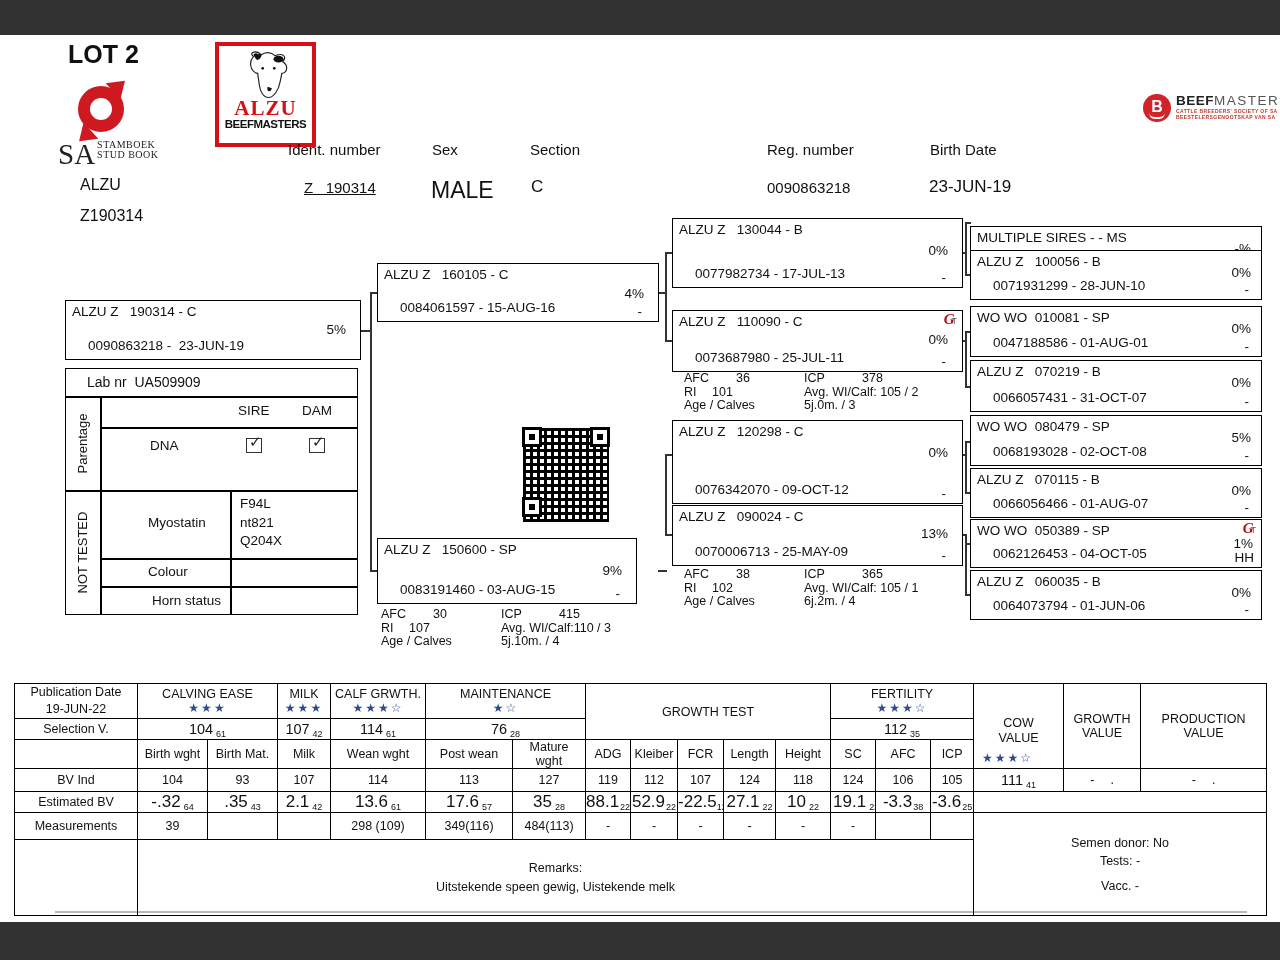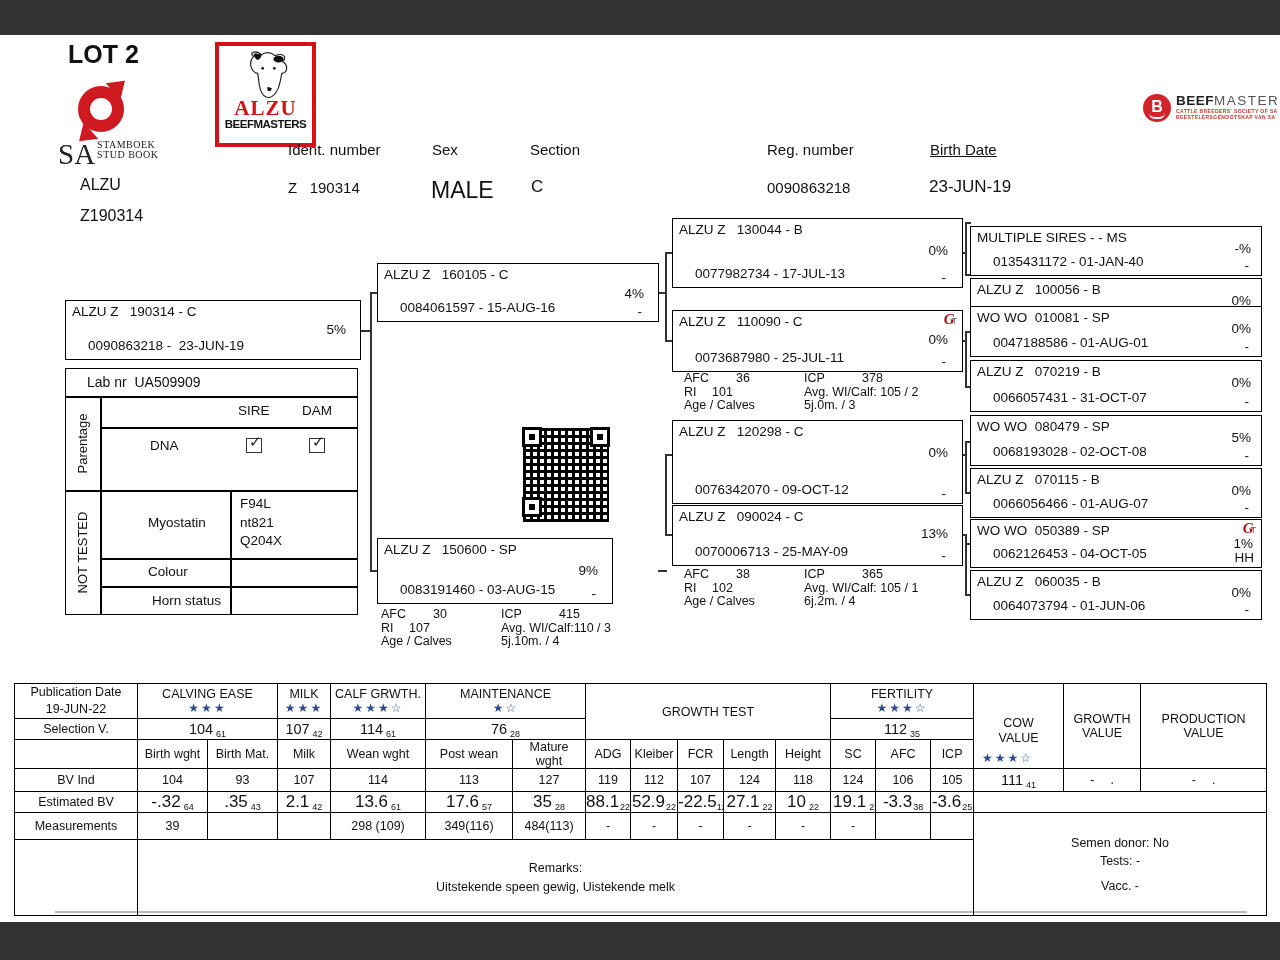--- a/index.html
+++ b/index.html
@@ -131,23 +131,23 @@
       <div class="bm-row1"><span class="bm-beef">BEEF</span><span class="bm-master">MASTER</span></div>
       <div class="bm-sub">CATTLE BREEDERS' SOCIETY OF SA</div>
       <div class="bm-sub">BEESTELERSGENOOTSKAP VAN SA</div>
     </div>
   </div>
 
   <div class="flabel" style="left:288px;top:141px;">Ident. number</div>
   <div class="flabel" style="left:432px;top:141px;">Sex</div>
   <div class="flabel" style="left:530px;top:141px;">Section</div>
   <div class="flabel" style="left:767px;top:141px;">Reg. number</div>
-  <div class="flabel" style="left:930px;top:141px;text-decoration:underline;">Birth Date</div>
-
-  <div class="fvalue" style="left:288px;top:179px;">Z   190314</div>
+  <div class="flabel" style="left:930px;top:141px;">Birth Date</div>
+
+  <div class="fvalue" style="left:304px;top:179px;text-decoration:underline;">Z   190314</div>
   <div class="fvalue" style="left:431px;top:177px;font-size:23px;">MALE</div>
   <div class="fvalue" style="left:531px;top:177px;font-size:17px;">C</div>
   <div class="fvalue" style="left:767px;top:179px;">0090863218</div>
   <div class="fvalue" style="left:929px;top:177px;font-size:17px;">23-JUN-19</div>
 
   <div class="ln" style="left:360px;top:330px;width:11px;height:2px;"></div>
   <div class="ln" style="left:370px;top:292px;width:2px;height:280px;"></div>
   <div class="ln" style="left:370px;top:292px;width:8px;height:2px;"></div>
   <div class="ln" style="left:370px;top:570px;width:8px;height:2px;"></div>
   <div class="ln" style="left:658px;top:292px;width:9px;height:2px;"></div>
@@ -180,21 +180,21 @@
     <span class="bpct" style="top:21px;">5%</span>
     <span class="breg">0090863218 -  23-JUN-19</span>
   </div>
 
   <div class="pbox" style="left:377px;top:263px;width:282px;height:59px;">
     <span class="bname">ALZU Z   160105 - C</span>
     <span class="bpct" style="top:22px;">4%</span>
     <span class="breg">0084061597 - 15-AUG-16</span>
     <span class="bdash">-</span>
   </div>
-  <div class="pbox" style="left:377px;top:538px;width:236px;height:66px;text-decoration:underline;">
+  <div class="pbox" style="left:377px;top:538px;width:260px;height:66px;text-decoration:underline;">
     <span class="bname">ALZU Z   150600 - SP</span>
     <span class="bpct" style="top:24px;">9%</span>
     <span class="breg">0083191460 - 03-AUG-15</span>
     <span class="bdash">-</span>
   </div>
   <div class="stats" style="left:381px;top:608px;width:280px;">
     <div class="srow">
         <span class="s-left">
           <span class="s-l1">AFC</span>
           <span>30</span>
@@ -279,21 +279,21 @@
         <span class="s-right">6j.2m. / 4</span>
       </div>
   </div>
 
   <div class="pbox" style="left:970px;top:198px;width:292px;height:50px;margin-top:28px;">
     <span class="bname">MULTIPLE SIRES - - MS</span>
     <span class="bpct" style="top:14px;right:10px;">-%</span>
     <span class="breg">0135431172 - 01-JAN-40</span>
     <span class="bdash" style="right:12px;">-</span>
   </div>
-  <div class="pbox" style="left:970px;top:250px;width:292px;height:50px;margin-top:28px;">
+  <div class="pbox" style="left:970px;top:250px;width:292px;height:50px;">
     <span class="bname">ALZU Z   100056 - B</span>
     <span class="bpct" style="top:14px;right:10px;">0%</span>
     <span class="breg">0071931299 - 28-JUN-10</span>
     <span class="bdash" style="right:12px;">-</span>
   </div>
   <div class="pbox" style="left:970px;top:306px;width:292px;height:51px;">
     <span class="bname">WO WO  010081 - SP</span>
     <span class="bpct" style="top:14px;right:10px;">0%</span>
     <span class="breg">0047188586 - 01-AUG-01</span>
     <span class="bdash" style="right:12px;">-</span>

